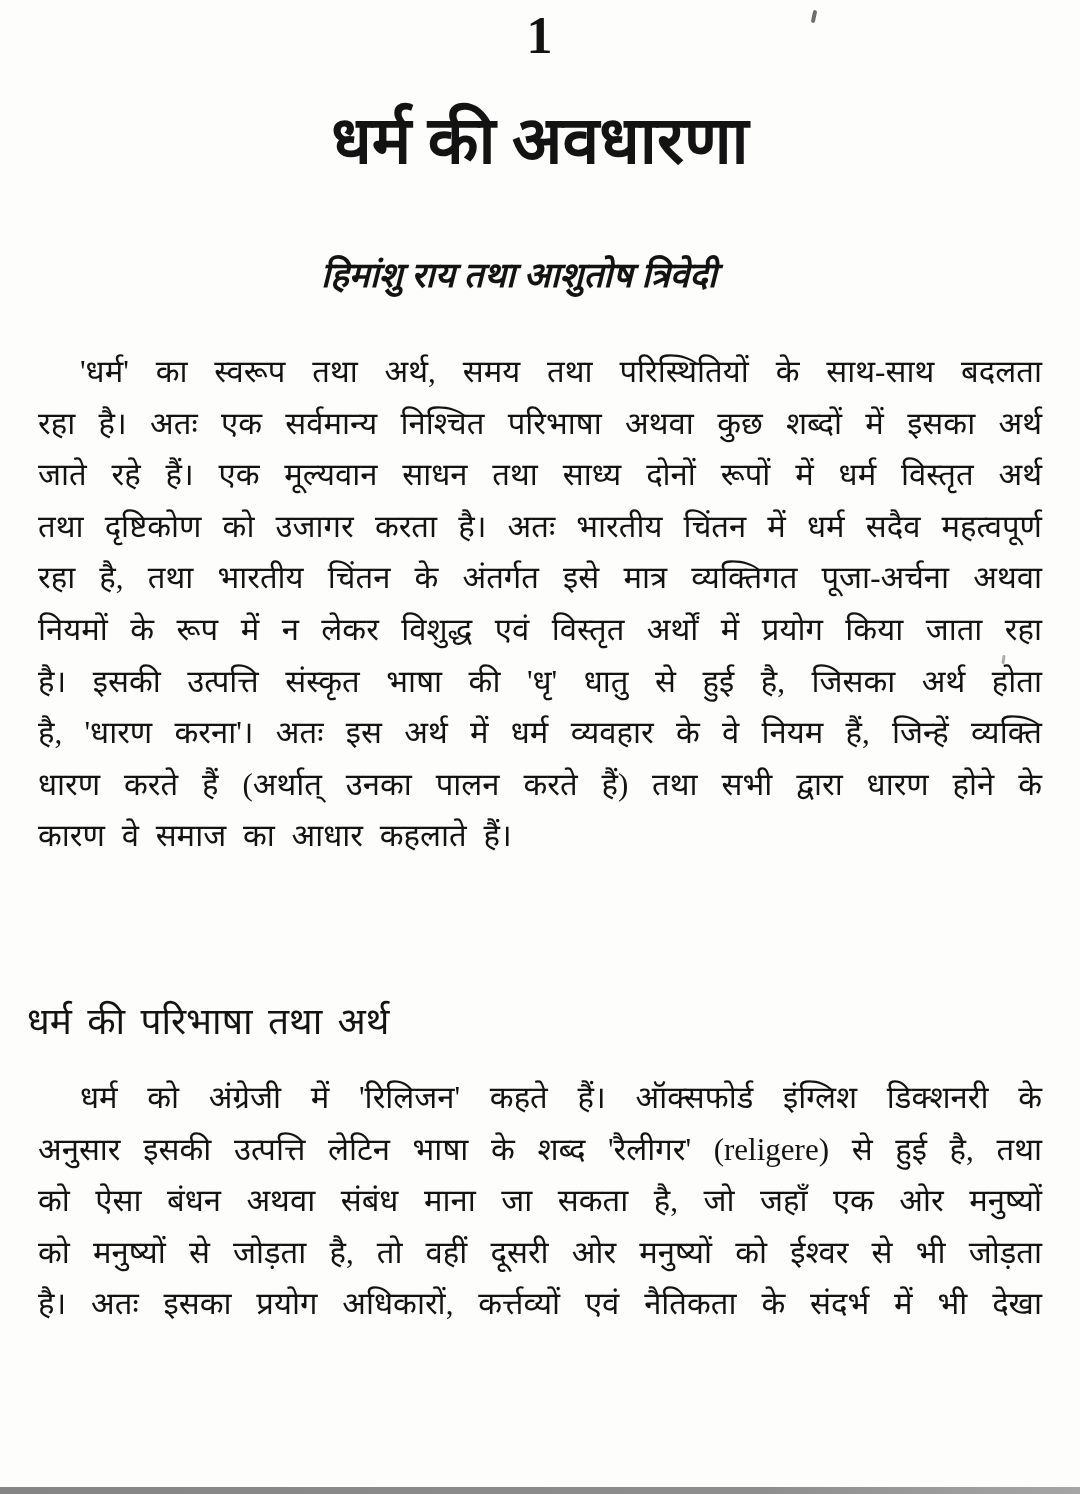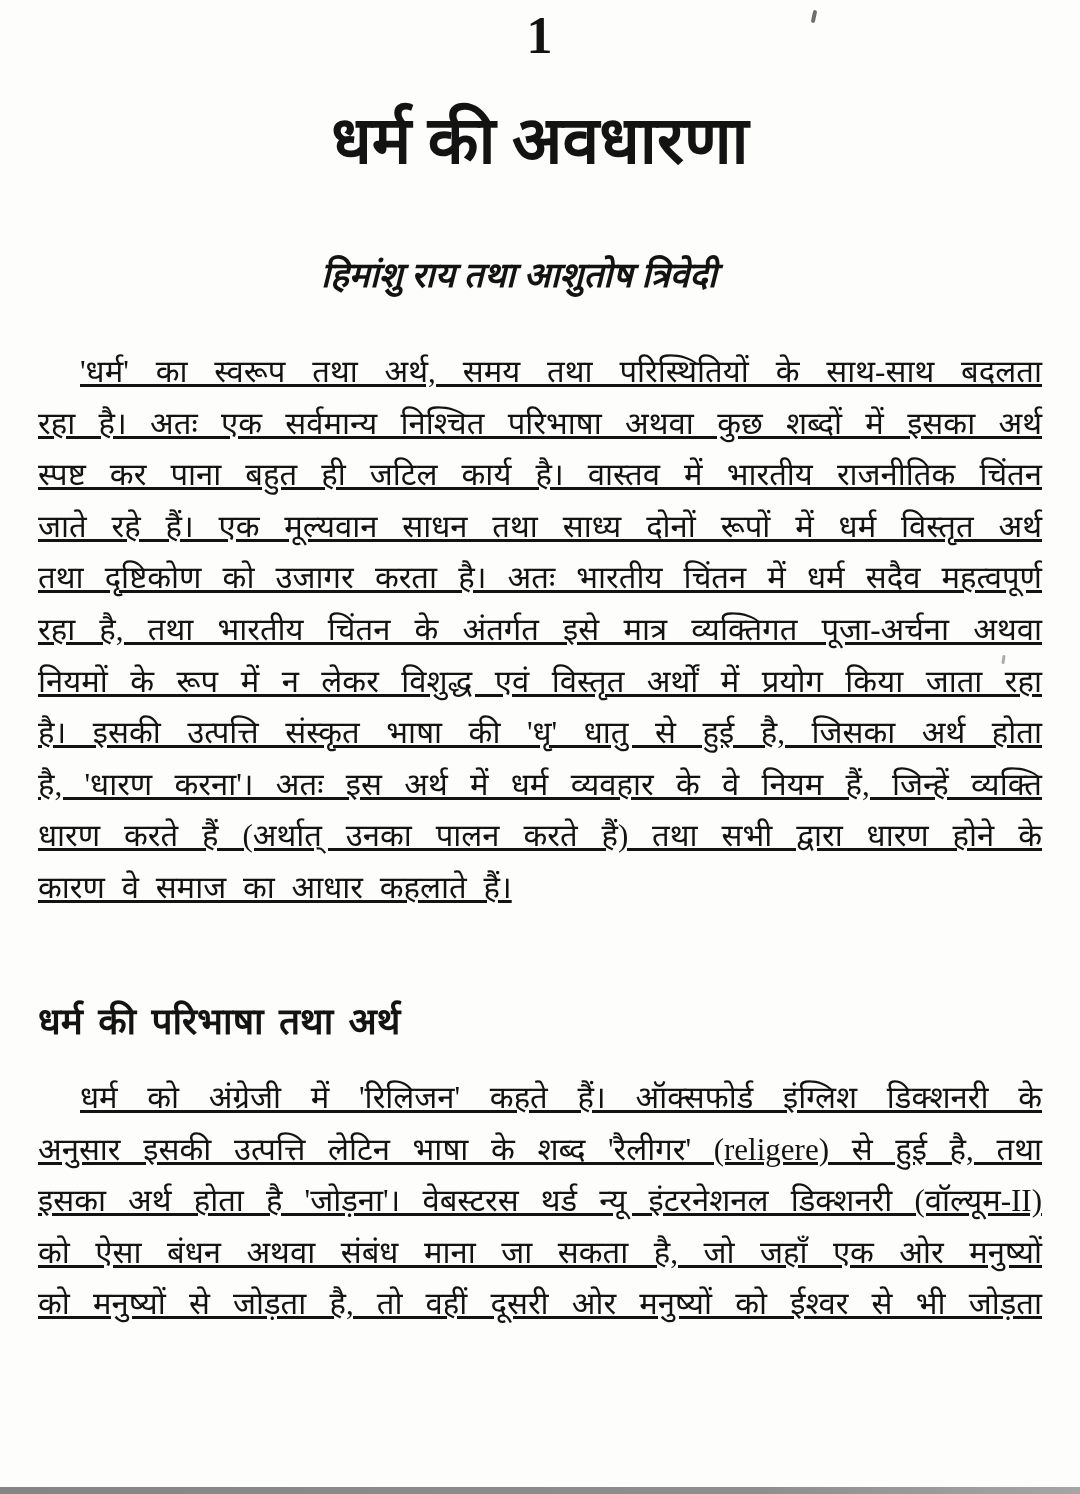--- a/index.html
+++ b/index.html
@@ -53,34 +53,33 @@
   }
   .para1 { top: 346px; }
   .para2 { top: 1072px; }
   .bline {
     line-height: 51.6px;
     height: 51.6px;
     white-space: nowrap;
     text-align: justify;
     text-align-last: justify;
     word-spacing: 4px;
-    text-decoration: underline;
   }
   .bline.first { text-indent: 42px; }
   .bline.last {
     text-align: center;
     text-align-last: left;
     word-spacing: 9px;
   }
   .section-heading {
     position: absolute;
     top: 994px;
-    left: 38px;
+    left: 27px;
     font-size: 37px;
-    font-weight: bold;
+    font-weight: normal;
     word-spacing: 6px;
   }
   .edge-bar {
     position: absolute;
     left: 0;
     bottom: 0;
     width: 100%;
     height: 7px;
     background: linear-gradient(to right, #858585 0%, #8e8e8e 70%, #a5a5a5 100%);
   }
@@ -117,36 +116,35 @@
 
   <div class="chapter-num">1</div>
 
   <h1 class="page-title" style="margin:0;">धर्म की अवधारणा</h1>
 
   <div class="author-line">हिमांशु राय तथा आशुतोष त्रिवेदी</div>
 
   <div class="body-block para1">
     <div class="bline first">'धर्म' का स्वरूप तथा अर्थ, समय तथा परिस्थितियों के साथ-साथ बदलता</div>
     <div class="bline">रहा है। अतः एक सर्वमान्य निश्चित परिभाषा अथवा कुछ शब्दों में इसका अर्थ</div>
-    <div class="bline">स्पष्ट कर पाना बहुत ही जटिल कार्य है। वास्तव में भारतीय राजनीतिक चिंतन</div>
     <div class="bline">जाते रहे हैं। एक मूल्यवान साधन तथा साध्य दोनों रूपों में धर्म विस्तृत अर्थ</div>
     <div class="bline">तथा दृष्टिकोण को उजागर करता है। अतः भारतीय चिंतन में धर्म सदैव महत्वपूर्ण</div>
     <div class="bline">रहा है, तथा भारतीय चिंतन के अंतर्गत इसे मात्र व्यक्तिगत पूजा-अर्चना अथवा</div>
     <div class="bline">नियमों के रूप में न लेकर विशुद्ध एवं विस्तृत अर्थों में प्रयोग किया जाता रहा</div>
     <div class="bline">है। इसकी उत्पत्ति संस्कृत भाषा की 'धृ' धातु से हुई है, जिसका अर्थ होता</div>
     <div class="bline">है, 'धारण करना'। अतः इस अर्थ में धर्म व्यवहार के वे नियम हैं, जिन्हें व्यक्ति</div>
     <div class="bline">धारण करते हैं (अर्थात् उनका पालन करते हैं) तथा सभी द्वारा धारण होने के</div>
     <div class="bline last">कारण वे समाज का आधार कहलाते हैं।</div>
   </div>
 
   <h2 class="section-heading" style="margin:0;">धर्म की परिभाषा तथा अर्थ</h2>
 
   <div class="body-block para2">
     <div class="bline first">धर्म को अंग्रेजी में 'रिलिजन' कहते हैं। ऑक्सफोर्ड इंग्लिश डिक्शनरी के</div>
     <div class="bline">अनुसार इसकी उत्पत्ति लेटिन भाषा के शब्द 'रैलीगर' (religere) से हुई है, तथा</div>
-    <div class="bline">इसका अर्थ होता है 'जोड़ना'। वेबस्टरस थर्ड न्यू इंटरनेशनल डिक्शनरी (वॉल्यूम-II)</div>
     <div class="bline">को ऐसा बंधन अथवा संबंध माना जा सकता है, जो जहाँ एक ओर मनुष्यों</div>
     <div class="bline">को मनुष्यों से जोड़ता है, तो वहीं दूसरी ओर मनुष्यों को ईश्वर से भी जोड़ता</div>
+    <div class="bline">है। अतः इसका प्रयोग अधिकारों, कर्त्तव्यों एवं नैतिकता के संदर्भ में भी देखा</div>
   </div>
 
   <div class="edge-bar"></div>
 
 </div>
 
 </body></html>

